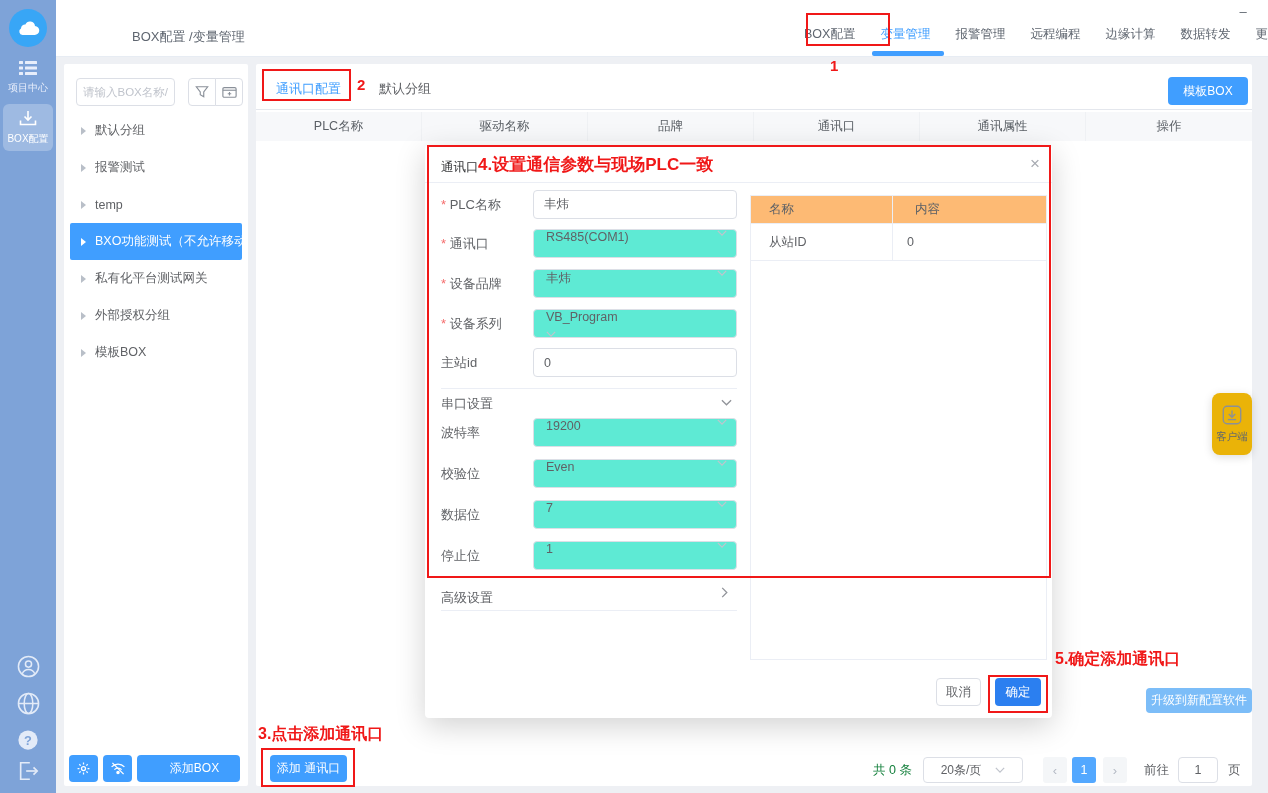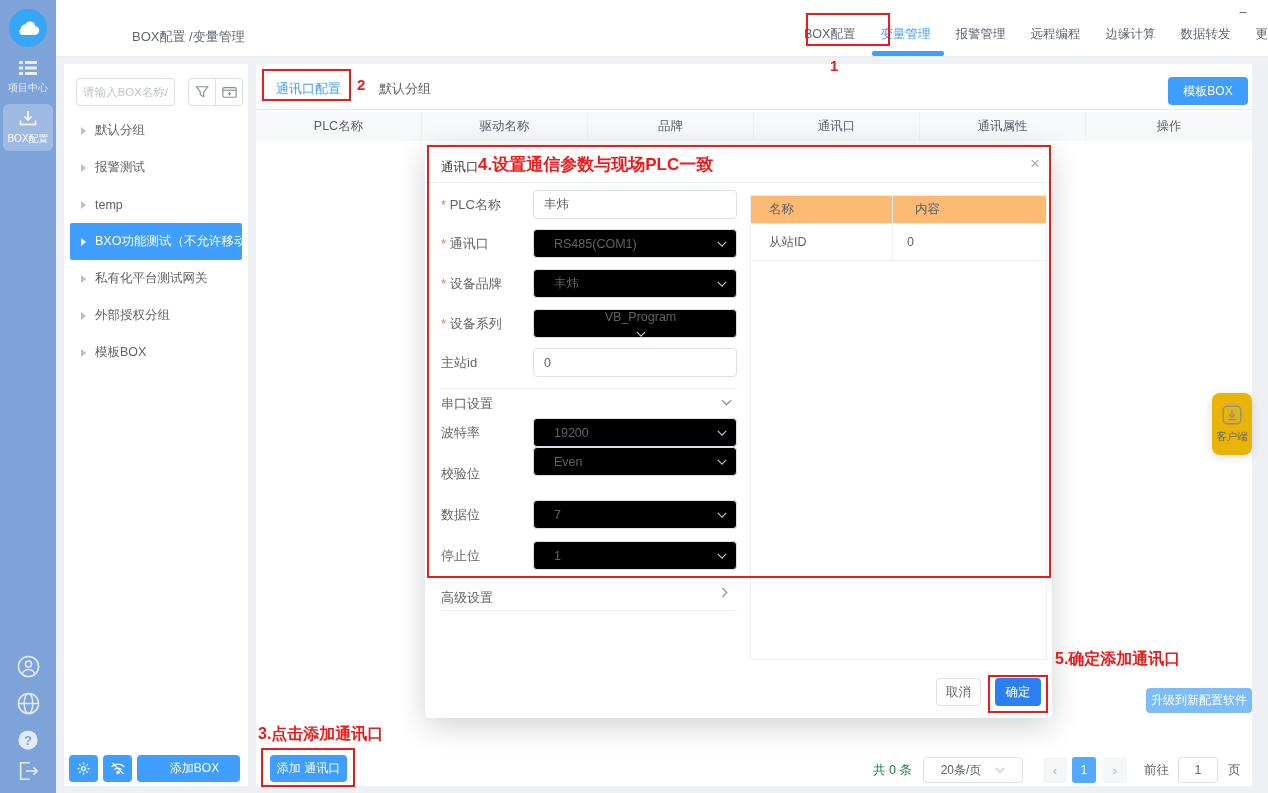--- a/index.html
+++ b/index.html
@@ -72,21 +72,21 @@
 
   
   .modal { position:absolute; left:425px; top:145px; width:627px; height:573px; background:#fff; border-radius:4px; box-shadow:0 8px 30px rgba(0,0,0,.18); }
   .modal-title { position:absolute; left:16px; top:14px; font-size:12.5px; color:#303133; }
   .modal-close { position:absolute; right:12px; top:10px; font-size:17px; color:#a8abb2; cursor:pointer; line-height:1; }
   .m-divider { position:absolute; left:0; top:37px; width:627px; height:1px; background:#ebeef5; }
   .f-label { position:absolute; left:16px; font-size:13px; color:#606266; white-space:nowrap; }
   .f-label.required::before { content:"* "; color:#f56c6c; }
   .f-input, .f-select { position:absolute; left:108px; width:204px; height:29px; border:1px solid #dcdfe6; border-radius:4px; font-size:12.5px; color:#606266; }
   .f-input { padding:0 10px; font-family:inherit; background:#fff; }
-  .f-select { display:flex; align-items:center; justify-content:space-between; padding:0 9px 0 20px; cursor:pointer; background:#000000; }
+  .f-select { display:flex; align-items:flex-start; justify-content:space-between; padding:0 9px 0 12px; cursor:pointer; background:#5eead4; }
   .sec-divider { position:absolute; left:16px; width:296px; height:1px; background:#ebeef5; }
   .sec-label { position:absolute; left:16px; font-size:13px; color:#606266; }
   .sec-chev { position:absolute; left:296px; }
   .attr-table { position:absolute; left:325px; top:50px; width:297px; height:465px; border:1px solid #ebeef5; }
   .attr-head { display:flex; height:28px; background:#fdba74; border-bottom:1px solid #ebeef5; font-size:12.5px; color:#5b6066;gap:8px; }
   .attr-row { display:flex; height:37px; border-bottom:1px solid #ebeef5; font-size:12.5px; color:#606266; }
   .attr-c1 { width:142px; display:flex; align-items:center; padding-left:18px; border-right:1px solid #ebeef5; }
   .attr-c2 { flex:1; display:flex; align-items:center; padding-left:14px; }
   .btn-cancel { position:absolute; left:511px; top:533px; width:45px; height:28px; background:#fff; border:1px solid #dcdfe6; border-radius:4px; color:#606266; font-size:12.5px; cursor:pointer; font-family:inherit; }
   .btn-ok { position:absolute; left:570px; top:533px; width:46px; height:28px; background:#2b7ff0; border:none; border-radius:4px; color:#fff; font-size:12.5px; cursor:pointer; font-family:inherit; }
@@ -359,21 +359,21 @@
 
   <div class="f-label" style="top:279px;">波特率</div>
   <div class="f-select" style="top:273px;">
     <span>19200</span>
     <svg width="10" height="6" viewBox="0 0 12 7">
         <path d="M1 1l5 5 5-5" fill="none" stroke="#c0c4cc" stroke-width="1.5"></path>
       </svg>
   </div>
 
   <div class="f-label" style="top:320px;">校验位</div>
-  <div class="f-select" style="top:302px;">
+  <div class="f-select" style="top:314px;">
     <span>Even</span>
     <svg width="10" height="6" viewBox="0 0 12 7">
         <path d="M1 1l5 5 5-5" fill="none" stroke="#c0c4cc" stroke-width="1.5"></path>
       </svg>
   </div>
 
   <div class="f-label" style="top:361px;">数据位</div>
   <div class="f-select" style="top:355px;">
     <span>7</span>
     <svg width="10" height="6" viewBox="0 0 12 7">

